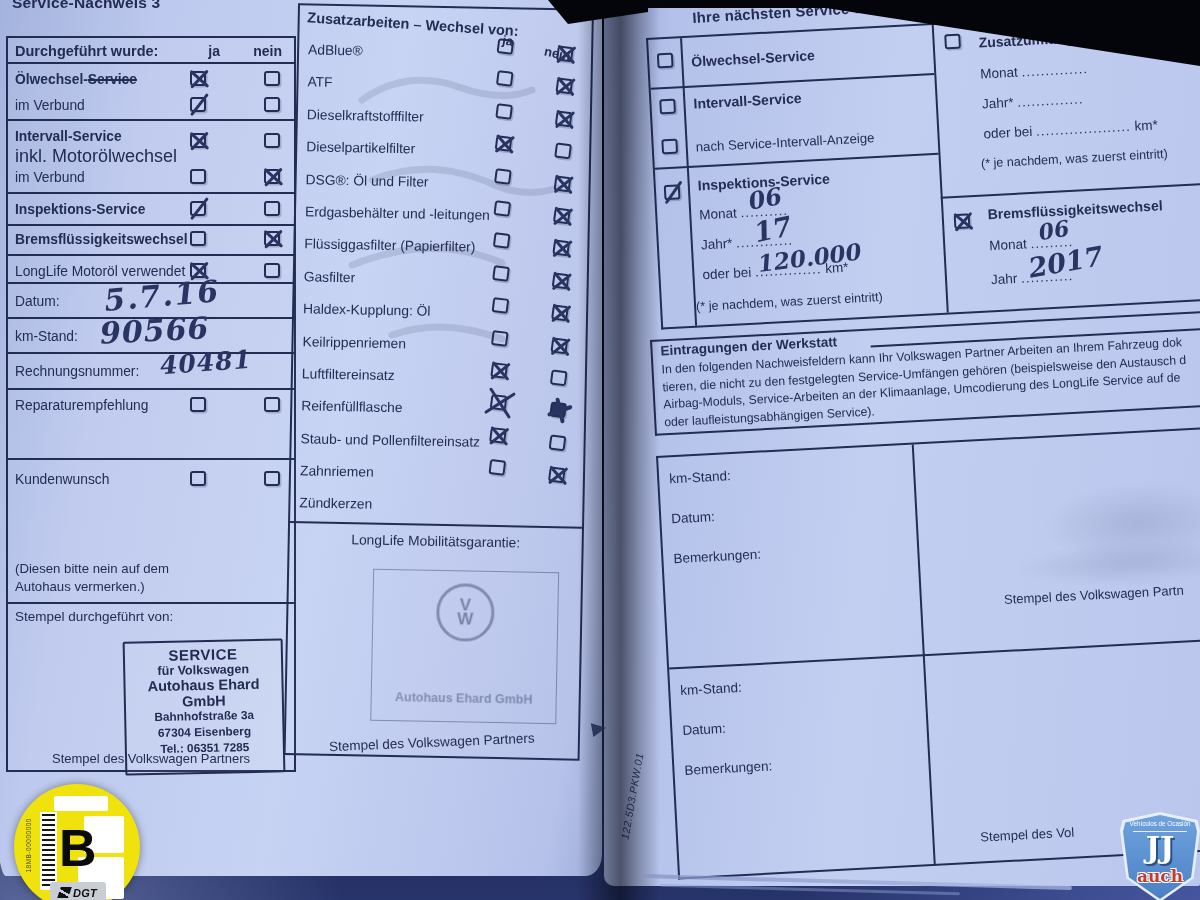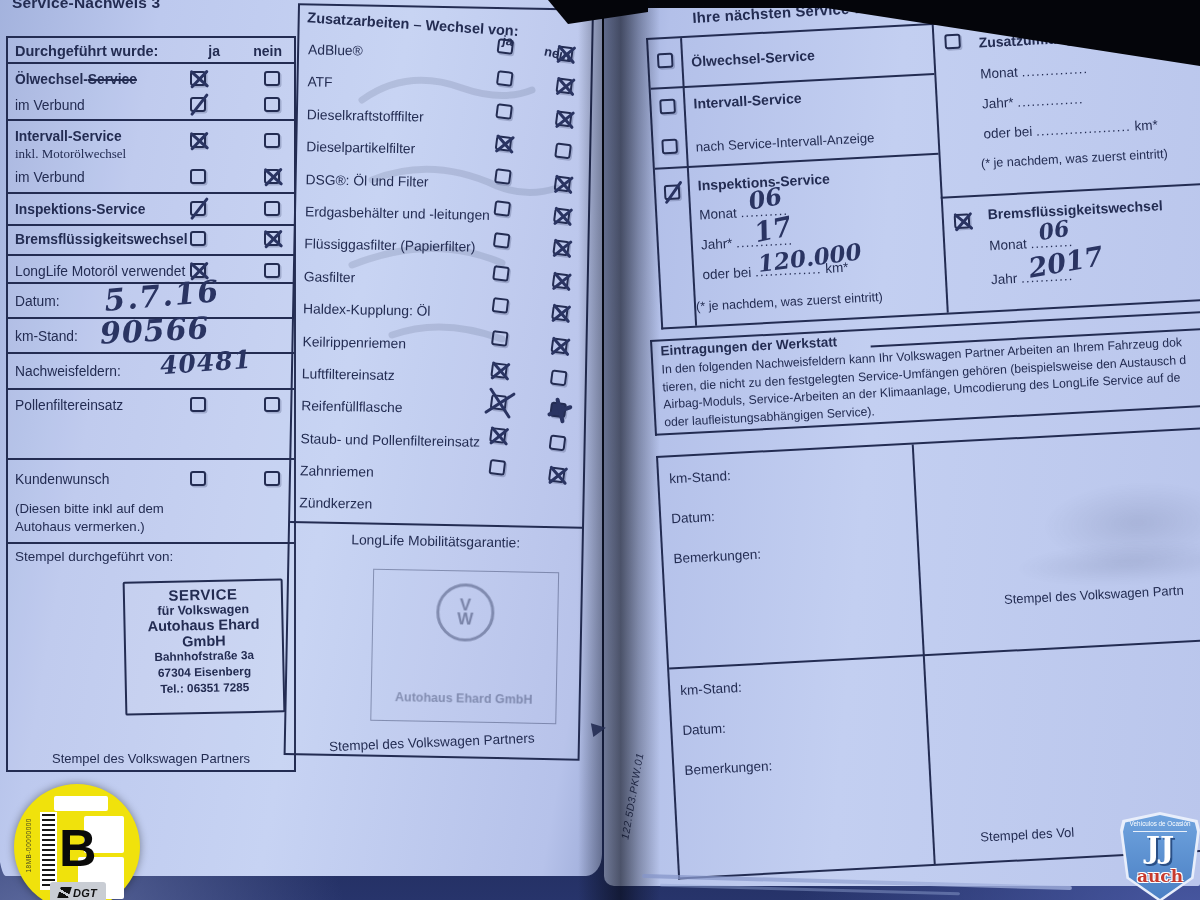--- a/index.html
+++ b/index.html
@@ -59,21 +59,21 @@
 .t1{position:absolute;left:10px;top:42px;width:290px;height:736px;border:2px solid var(--ink);
   display:flex;flex-direction:column;background:rgba(255,255,255,.05);}
 .row{position:relative;flex:0 0 auto;}
 .bb{border-bottom:2px solid var(--ink);}
 .hd{height:26px;}
 .hd .hlab{position:absolute;left:7px;top:5px;font-weight:bold;font-size:14.5px;}
 .hd .ja{position:absolute;right:74px;top:5px;font-weight:bold;font-size:14px;}
 .hd .nein{position:absolute;right:12px;top:5px;font-weight:bold;font-size:14px;}
 .lab{position:absolute;left:7px;top:8px;font-size:13.8px;white-space:nowrap;}
 .lab.b{font-weight:bold;}
-.sub{position:absolute;left:7px;top:25px;font-size:13px;font-family:Liberation Serif, serif;}
+.sub{position:absolute;left:7px;top:25px;font-size:18px;}
 .strike{text-decoration:line-through;text-decoration-thickness:2px;}
 .pair{position:absolute;right:14px;top:7px;width:90px;display:flex;justify-content:space-between;}
 .hw{font-family:"DejaVu Serif",serif;font-style:italic;font-weight:700;color:var(--hand);white-space:nowrap;}
 .flab{position:absolute;left:7px;top:10px;font-size:13.8px;}
 .fv1{position:absolute;left:96px;top:-6px;font-size:30px;transform:rotate(-5deg);letter-spacing:2px;}
 .fv2{position:absolute;left:92px;top:-6px;font-size:30px;transform:rotate(-3deg);letter-spacing:1px;}
 .fv3{position:absolute;left:152px;top:-6px;font-size:25px;transform:rotate(-4deg);letter-spacing:1px;}
 .note{position:absolute;left:7px;bottom:6px;font-size:13.2px;line-height:1.35;}
 .svc{flex:1;}
 .svclab{position:absolute;left:7px;top:5px;font-size:13.5px;}
@@ -248,39 +248,39 @@
 
       <div class="row bb" style="height:35px">
         <span class="flab">Datum:</span>
         <span class="hw fv1">5.7.16</span>
       </div>
       <div class="row bb" style="height:35px">
         <span class="flab">km-Stand:</span>
         <span class="hw fv2">90566</span>
       </div>
       <div class="row bb" style="height:36px">
-        <span class="flab">Nachweisfeldern:</span>
+        <span class="flab">Rechnungsnummer:</span>
         <span class="hw fv3">40481</span>
       </div>
 
       <div class="row bb" style="height:70px">
-        <span class="lab">Pollenfiltereinsatz</span>
+        <span class="lab">Reparaturempfehlung</span>
         <span class="pair">
             <span class="cb" data-state="empty"></span>
             <span class="cb" data-state="empty"></span>
           </span>
       </div>
-      <div class="row bb" style="height:84px">
+      <div class="row bb" style="height:144px">
         <span class="lab" style="top:12px">Kundenwunsch</span>
         <span class="pair" style="top:11px">
             <span class="cb" data-state="empty"></span>
             <span class="cb" data-state="empty"></span>
           </span>
         <span class="note">
-          <span>(Diesen bitte inkl auf dem</span><br>
+          <span>(Diesen bitte nein auf dem</span><br>
           <span>Autohaus vermerken.)</span>
         </span>
       </div>
 
       <div class="row svc">
         <span class="svclab">Stempel durchgeführt von:</span>
         <div class="stamp">
           <div class="s0">SERVICE</div>
           <div class="s1">für Volkswagen</div>
           <div class="s2">Autohaus Ehard</div>

